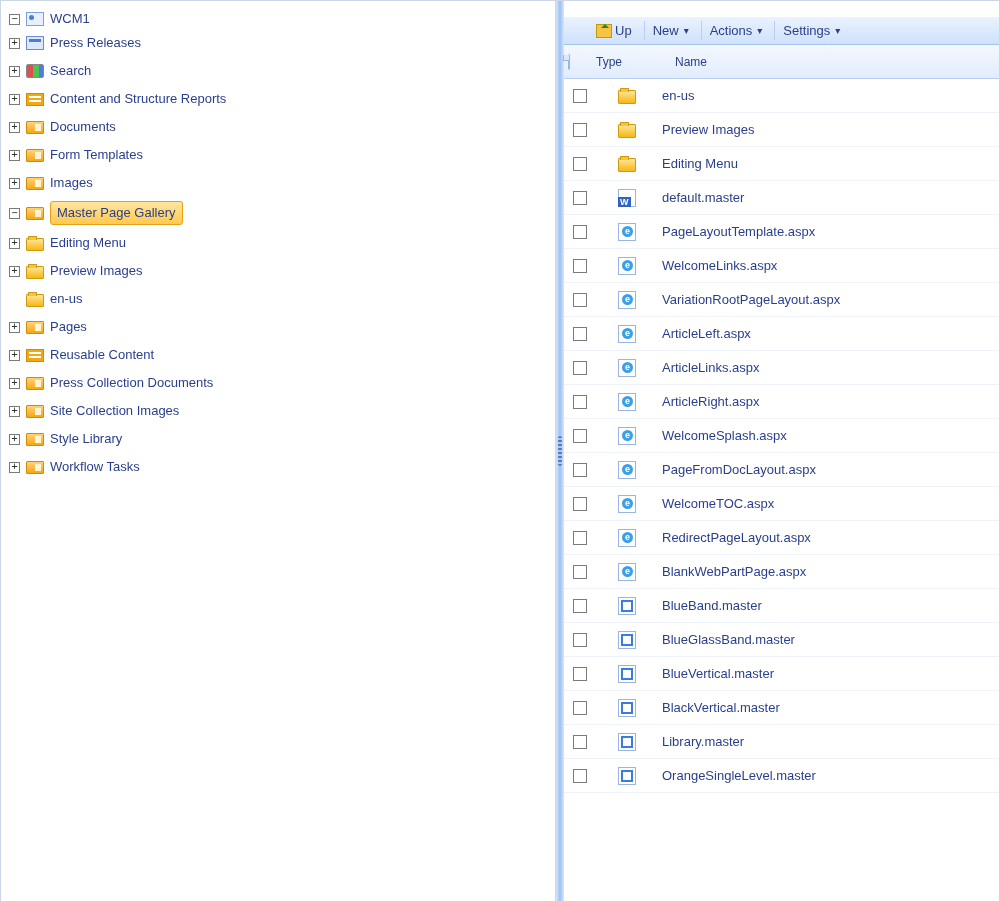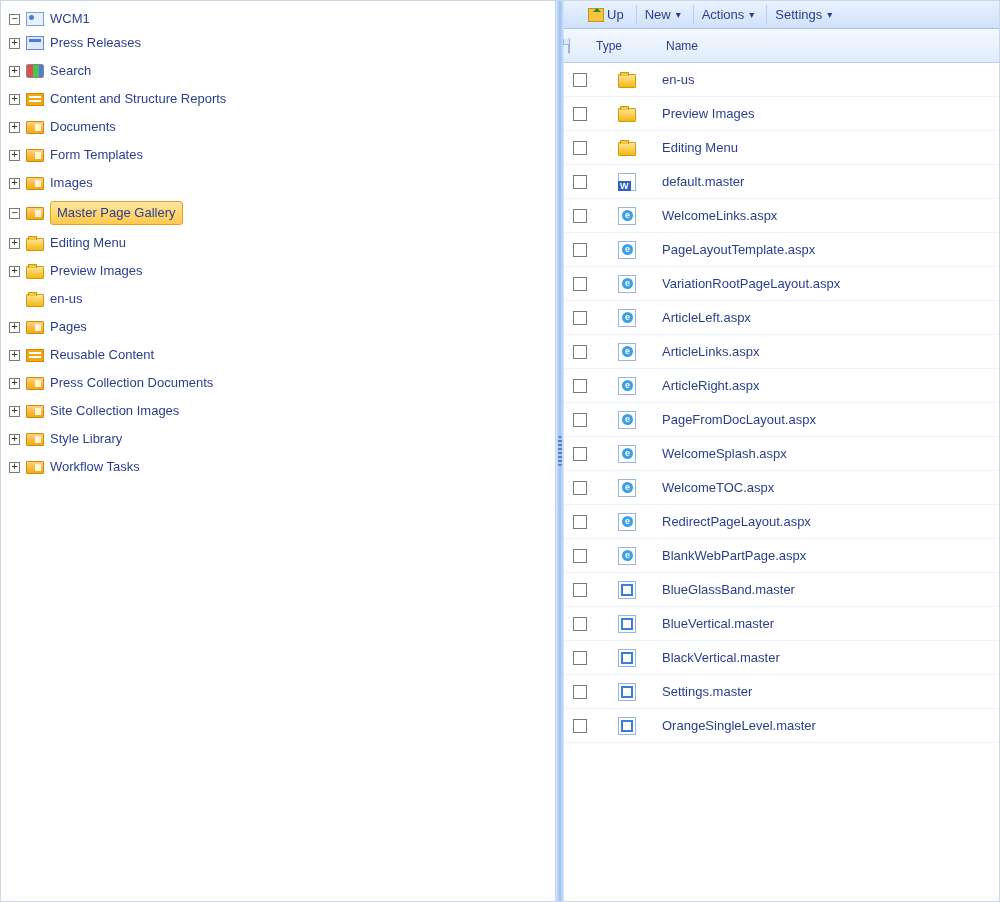--- a/index.html
+++ b/index.html
@@ -100,22 +100,23 @@
   .ico-site::after{ content:""; position:absolute; top:2px; left:2px; width:5px; height:5px; background:#4f7bd6; border-radius:50%; }
   .ico-people { background:linear-gradient(90deg,#e04f4f 0 6px,#4fc24f 6px 12px,#4f7be0 12px); border:1px solid #888; border-radius:2px; height:14px; }
   .ico-press { background:#dbe8ff; border:1px solid #6a8cd0; height:14px; }
   .ico-press::after{content:""; position:absolute; top:2px; left:2px; right:2px; height:3px; background:#4f7bd6;}
   
   .toolbar {
     height:28px;
     background: linear-gradient(#eaf2fe,#cfe1fb);
     border-bottom:1px solid #a6c2ee;
     display:flex; align-items:center;
-    padding:0 16px; gap:4px;
+    padding:0 24px; gap:4px;
     color:#2a3f8b;
+    margin-top:16px;
   }
   .tbtn {
     padding:2px 8px;
     display:flex; align-items:center; gap:3px;
     cursor:pointer;
     border-left:1px solid #b9cff2;
   }
   .tbtn:first-of-type { border-left:none; }
   .dd::after { content:"▾"; font-size:10px; margin-left:2px; }
   .up-ico{ width:16px;height:14px;background:#f5c542;border:1px solid #c29812;position:relative;}
@@ -124,21 +125,21 @@
   .list-header{
     height:34px;
     background: linear-gradient(#f4f8ff,#e1ecfc);
     border-bottom:1px solid #b9cff2;
     display:flex; align-items:center;
     color:#2a3f8b; font-size:12px;
     padding-left:4px;
   }
   .lh-chk{ width:24px; }
   .lh-type{ width:70px; padding-left:4px; }
-  .lh-name{ padding-left:4px; }
+  .lh-name{ padding-left:4px;margin-left:9px; }
   .hdr-page-ico{ width:16px; height:16px; background:#fff; border:1px solid #9ab4e4; border-radius:1px; position:relative;}
   .hdr-page-ico::after{content:"";position:absolute;top:0;right:0;width:5px;height:5px;background:#dce8fb;border-left:1px solid #9ab4e4;border-bottom:1px solid #9ab4e4;}
   
   .list-body{ flex:1; overflow:hidden; }
   .row{
     display:flex; align-items:center;
     height:34px;
     border-bottom:1px solid #eef2fa;
     padding-left:4px;
     position:relative;
@@ -360,34 +361,34 @@
           <div class="type-cell">
             <span class="fico fico-word"></span>
           </div>
           <div class="name-cell"><a>default.master</a></div>
         </div>
         <div class="row">
           <div class="chk"></div>
           <div class="type-cell">
             <span class="fico fico-aspx"></span>
           </div>
+          <div class="name-cell"><a>PageLayoutTemplate.aspx</a></div>
+        </div>
+        <div class="row">
+          <div class="chk"></div>
+          <div class="type-cell">
+            <span class="fico fico-aspx"></span>
+          </div>
           <div class="name-cell"><a>WelcomeLinks.aspx</a></div>
         </div>
         <div class="row">
           <div class="chk"></div>
           <div class="type-cell">
             <span class="fico fico-aspx"></span>
           </div>
-          <div class="name-cell"><a>PageLayoutTemplate.aspx</a></div>
-        </div>
-        <div class="row">
-          <div class="chk"></div>
-          <div class="type-cell">
-            <span class="fico fico-aspx"></span>
-          </div>
           <div class="name-cell"><a>VariationRootPageLayout.aspx</a></div>
         </div>
         <div class="row">
           <div class="chk"></div>
           <div class="type-cell">
             <span class="fico fico-aspx"></span>
           </div>
           <div class="name-cell"><a>ArticleLeft.aspx</a></div>
         </div>
         <div class="row">
@@ -402,34 +403,34 @@
           <div class="type-cell">
             <span class="fico fico-aspx"></span>
           </div>
           <div class="name-cell"><a>ArticleRight.aspx</a></div>
         </div>
         <div class="row">
           <div class="chk"></div>
           <div class="type-cell">
             <span class="fico fico-aspx"></span>
           </div>
+          <div class="name-cell"><a>WelcomeSplash.aspx</a></div>
+        </div>
+        <div class="row">
+          <div class="chk"></div>
+          <div class="type-cell">
+            <span class="fico fico-aspx"></span>
+          </div>
           <div class="name-cell"><a>PageFromDocLayout.aspx</a></div>
         </div>
         <div class="row">
           <div class="chk"></div>
           <div class="type-cell">
             <span class="fico fico-aspx"></span>
           </div>
-          <div class="name-cell"><a>WelcomeSplash.aspx</a></div>
-        </div>
-        <div class="row">
-          <div class="chk"></div>
-          <div class="type-cell">
-            <span class="fico fico-aspx"></span>
-          </div>
           <div class="name-cell"><a>WelcomeTOC.aspx</a></div>
         </div>
         <div class="row">
           <div class="chk"></div>
           <div class="type-cell">
             <span class="fico fico-aspx"></span>
           </div>
           <div class="name-cell"><a>RedirectPageLayout.aspx</a></div>
         </div>
         <div class="row">
@@ -437,20 +438,27 @@
           <div class="type-cell">
             <span class="fico fico-aspx"></span>
           </div>
           <div class="name-cell"><a>BlankWebPartPage.aspx</a></div>
         </div>
         <div class="row">
           <div class="chk"></div>
           <div class="type-cell">
             <span class="fico fico-master"></span>
           </div>
+          <div class="name-cell"><a>BlueBand.master</a></div>
+        </div>
+        <div class="row">
+          <div class="chk"></div>
+          <div class="type-cell">
+            <span class="fico fico-master"></span>
+          </div>
           <div class="name-cell"><a>BlueGlassBand.master</a></div>
         </div>
         <div class="row">
           <div class="chk"></div>
           <div class="type-cell">
             <span class="fico fico-master"></span>
           </div>
           <div class="name-cell"><a>BlueVertical.master</a></div>
         </div>
         <div class="row">
@@ -458,21 +466,21 @@
           <div class="type-cell">
             <span class="fico fico-master"></span>
           </div>
           <div class="name-cell"><a>BlackVertical.master</a></div>
         </div>
         <div class="row">
           <div class="chk"></div>
           <div class="type-cell">
             <span class="fico fico-master"></span>
           </div>
-          <div class="name-cell"><a>Settings.master</a></div>
+          <div class="name-cell"><a>Library.master</a></div>
         </div>
         <div class="row">
           <div class="chk"></div>
           <div class="type-cell">
             <span class="fico fico-master"></span>
           </div>
           <div class="name-cell"><a>OrangeSingleLevel.master</a></div>
         </div>
       </div>
 

